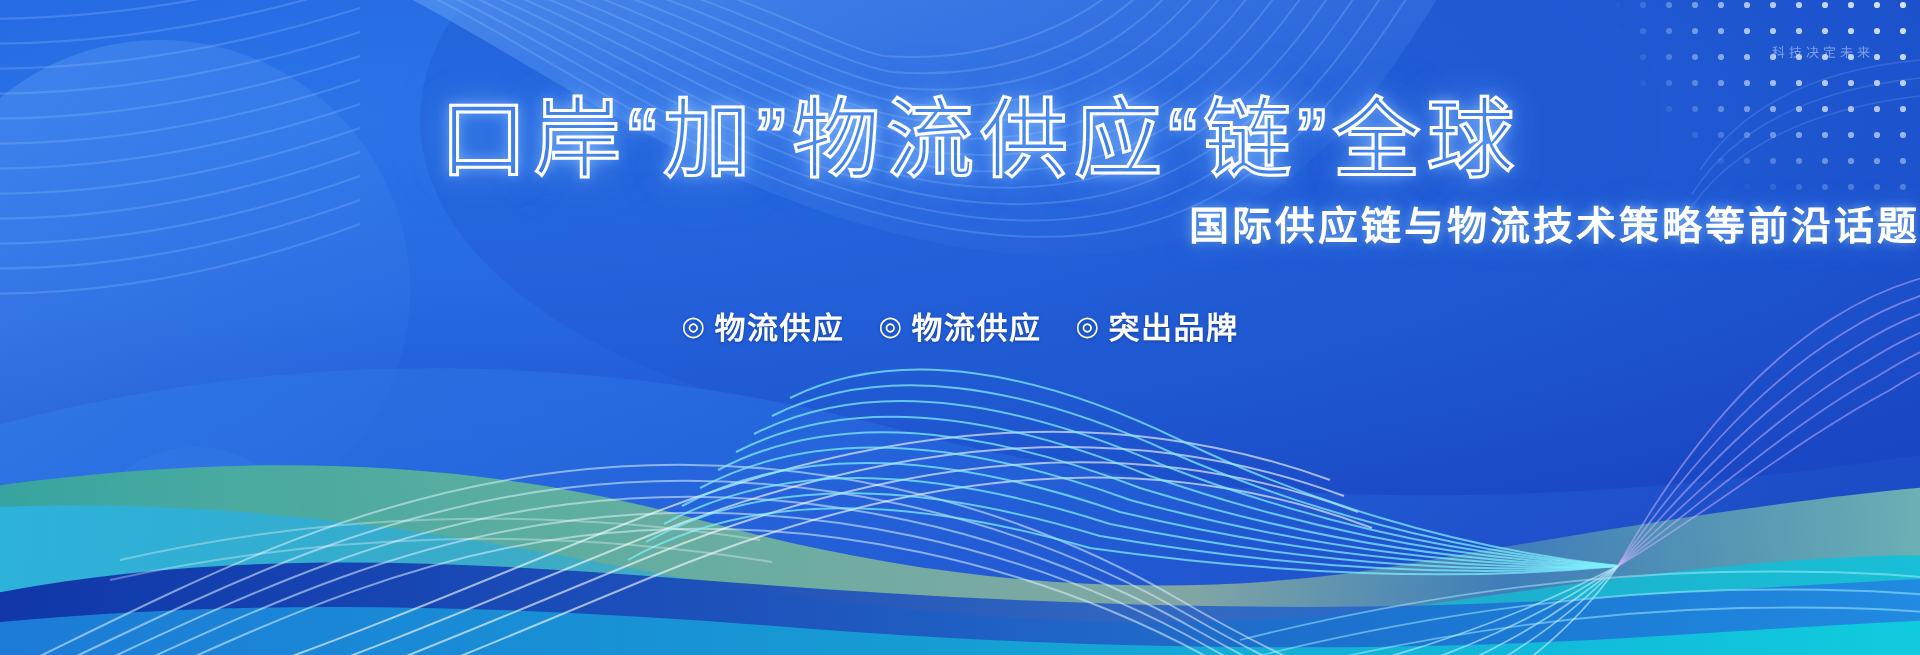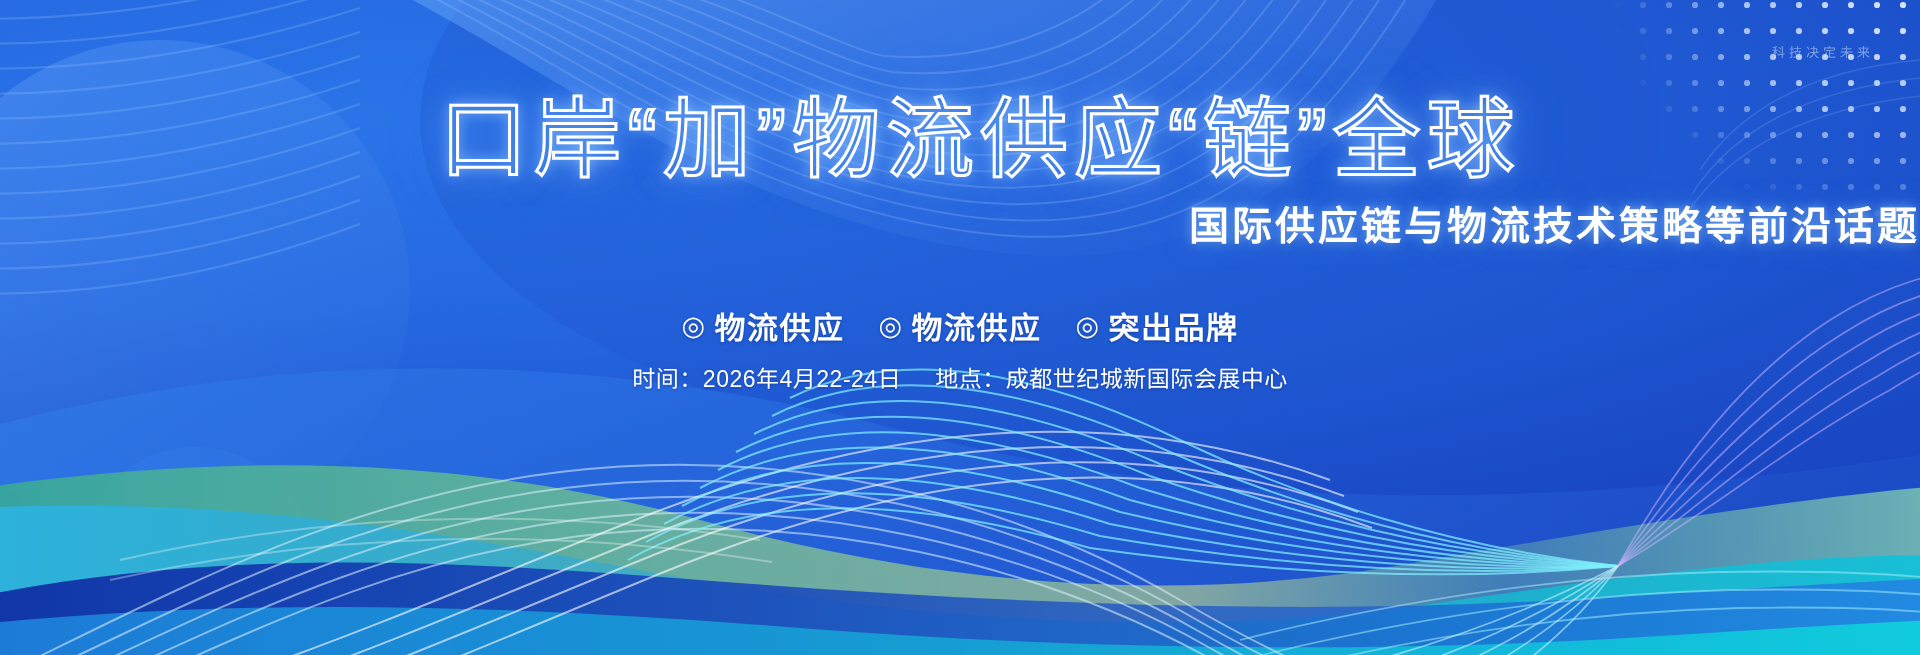--- a/index.html
+++ b/index.html
@@ -345,19 +345,15 @@
       <span class="slogan">
         <span class="mark">◎</span>
         <span>物流供应</span>
       </span>
       <span class="slogan">
         <span class="mark">◎</span>
         <span>突出品牌</span>
       </span>
     </div>
 
-    <div class="meta">
-      <span>时间：2026年4月22-24日</span>
-      <span>地点：成都世纪城新国际会展中心</span>
-    </div>
 
   </div>
 </div>
 
 </body></html>

